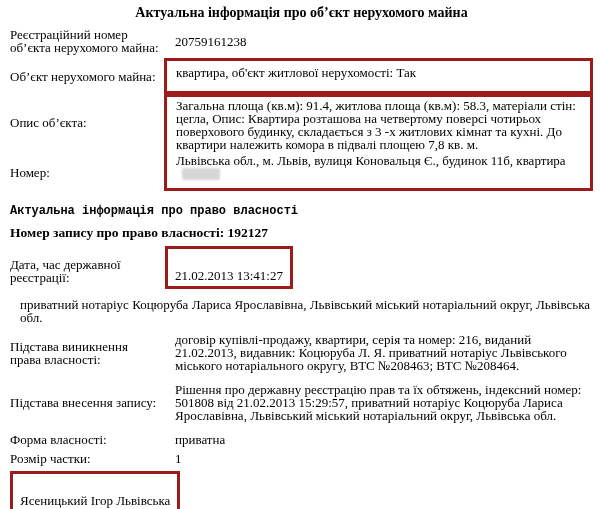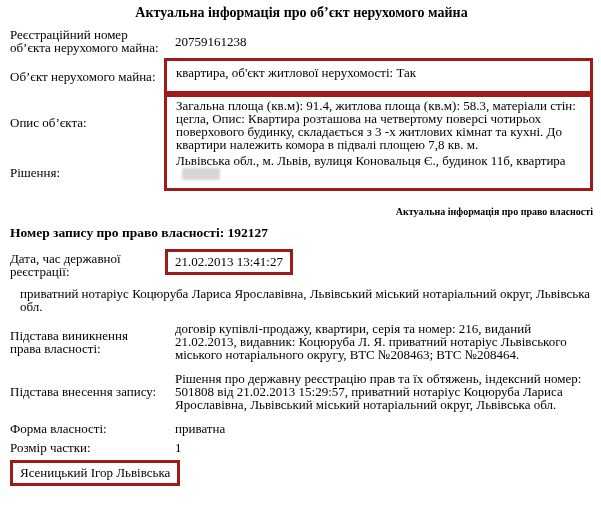--- a/index.html
+++ b/index.html
@@ -27,27 +27,27 @@
   .hl-overlay {
     position: absolute; left: 154px; top: 0; right: 0; bottom: 0;
     border: 3px solid var(--hl); pointer-events: none;
   }
   .hlgroup .value { padding-left: 11px; padding-right: 10px; }
   .v-pad-object { padding-top: 8px; padding-bottom: 15px; }
   .v-pad-desc { padding-top: 5px; }
   .row-addr { margin-top: 3px; }
   .v-pad-addr { padding-bottom: 11px; }
   .section2-title {
-    font-size: 10px; line-height: 15px; font-weight: bold;
-    text-align: right; margin: 13px 0 7px 0;
+    font-size: 12px; line-height: 15px; font-weight: bold;
+    text-align: left; margin: 13px 0 7px 0; font-family: Liberation Mono, monospace;
   }
   .record-line { font-weight: bold; font-size: 13.5px; margin: 0 0 7px 0; }
   .inlinebox {
     display: inline-block; border: 3px solid var(--hl);
-    padding: 3px 7px 4px 7px; margin-left: -10px;
+    padding: 20px 7px 4px 7px; margin-left: -10px;
   }
   .pad-label-5 { padding-top: 6px; }
   .redact {
     display: inline-block; width: 38px; height: 12px; margin-left: 6px;
     vertical-align: -2px; background: #d6d6d6; border-radius: 2px;
     filter: blur(1.2px);
   }
 </style>
 </head>
 <body>
@@ -68,21 +68,21 @@
     </div>
     <div class="hl-overlay"></div>
   </div>
 
   <div class="hlgroup">
     <div class="row">
       <div class="label">Опис об’єкта:</div>
       <div class="value v-pad-desc">Загальна площа (кв.м): 91.4, житлова площа (кв.м): 58.3, матеріали стін: цегла, Опис: Квартира розташова на четвертому поверсі чотирьох поверхового будинку, складається з 3 -х житлових кімнат та кухні. До квартири належить комора в підвалі площею 7,8 кв. м.</div>
     </div>
     <div class="row row-addr">
-      <div class="label">Рішення:</div>
+      <div class="label">Номер:</div>
       <div class="value v-pad-addr"><span>Львівська обл., м. Львів, вулиця Коновальця Є., будинок 11б, квартира</span><span class="redact"></span></div>
     </div>
     <div class="hl-overlay"></div>
   </div>
 
   <div class="section2-title">Актуальна інформація про право власності</div>
 
   <div class="record-line">Номер запису про право власності: 192127</div>
 
   <div class="row mb9">

